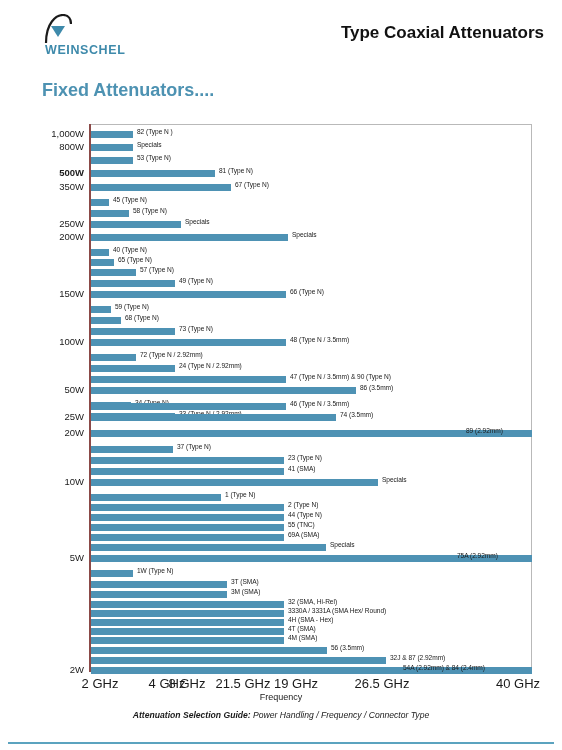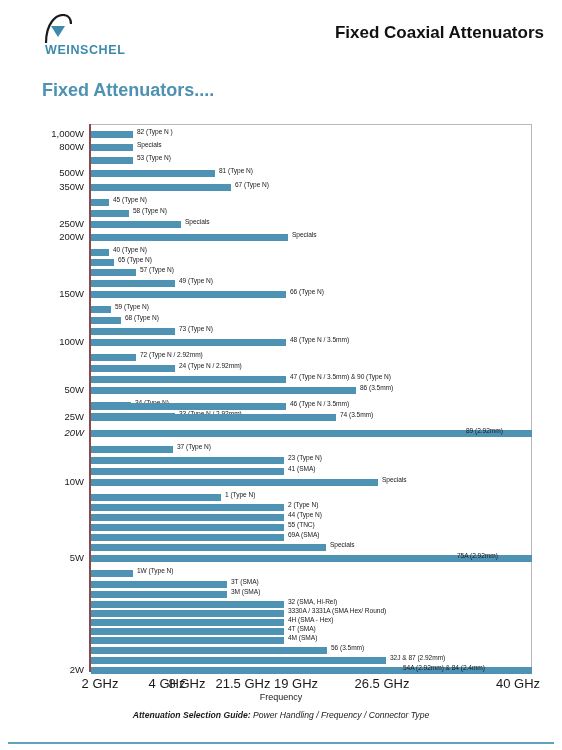--- a/index.html
+++ b/index.html
@@ -171,21 +171,21 @@
 <div class="header">
 
   <div class="logo">
     <svg class="logo-arch" viewBox="0 0 28 30">
       <path d="M2 29 C2 9, 12 1, 19 1 C25 1, 27 6, 27 10" fill="none" stroke="#1b1b1b" stroke-width="2.2"></path>
       <polygon points="7,12 21,12 14,23" fill="#3e8aab"></polygon>
     </svg>
     <div class="logo-weinschel">WEINSCHEL</div>
   </div>
 
-  <div class="header-title">Fixed Coaxial Attenuators</div>
+  <div class="header-title">Type Coaxial Attenuators</div>
 </div>
 
 <div class="section-title">Fixed Attenuators....</div>
 
 <div class="chart-frame"></div>
 <div class="axis-line"></div>
 
 <div class="plot" id="plot">
     <div class="bar-row" style="top: 131px; width: 42px;">
       <div class="bar" style="width: 42px;"></div>
@@ -378,29 +378,29 @@
     <div class="bar-row" style="top: 657px; width: 295px;">
       <div class="bar" style="width: 295px;"></div>
       <div class="bar-label" style="left: 299px;">32J &amp; 87 (2.92mm)</div>
     </div>
     <div class="bar-row" style="top: 667px; width: 441px;">
       <div class="bar" style="width: 441px;"></div>
       <div class="bar-label" style="left: 312px;">54A (2.92mm) &amp; 84 (2.4mm)</div>
     </div>
     <div class="ylabel" style="top: 128px; left: 0px; width: 89px;">1,000W</div>
     <div class="ylabel" style="top: 141px; left: 0px; width: 89px;">800W</div>
-    <div class="ylabel" style="top: 167px; left: 0px; width: 89px;">500W</div>
+    <div class="ylabel" style="top: 167px; left: 0px; width: 89px; font-weight: bold;">500W</div>
     <div class="ylabel" style="top: 181px; left: 0px; width: 89px;">350W</div>
     <div class="ylabel" style="top: 218px; left: 0px; width: 89px;">250W</div>
     <div class="ylabel" style="top: 231px; left: 0px; width: 89px;">200W</div>
     <div class="ylabel" style="top: 288px; left: 0px; width: 89px;">150W</div>
     <div class="ylabel" style="top: 336px; left: 0px; width: 89px;">100W</div>
     <div class="ylabel" style="top: 384px; left: 0px; width: 89px;">50W</div>
     <div class="ylabel" style="top: 411px; left: 0px; width: 89px;">25W</div>
-    <div class="ylabel" style="top: 427px; left: 0px; width: 89px; font-style: italic;">20W</div>
+    <div class="ylabel" style="top: 427px; left: 0px; width: 89px;">20W</div>
     <div class="ylabel" style="top: 476px; left: 0px; width: 89px;">10W</div>
     <div class="ylabel" style="top: 552px; left: 0px; width: 89px;">5W</div>
     <div class="ylabel" style="top: 664px; left: 0px; width: 89px;">2W</div>
     <div class="xtick" style="left: 100px;">2 GHz</div>
     <div class="xtick" style="left: 137px; margin-left: 30px;">4 GHz</div>
     <div class="xtick" style="left: 187px;">8 GHz</div>
     <div class="xtick" style="left: 243px;">21.5 GHz</div>
     <div class="xtick" style="left: 296px;">19 GHz</div>
     <div class="xtick" style="left: 382px;">26.5 GHz</div>
     <div class="xtick" style="left: 518px;">40 GHz</div>

